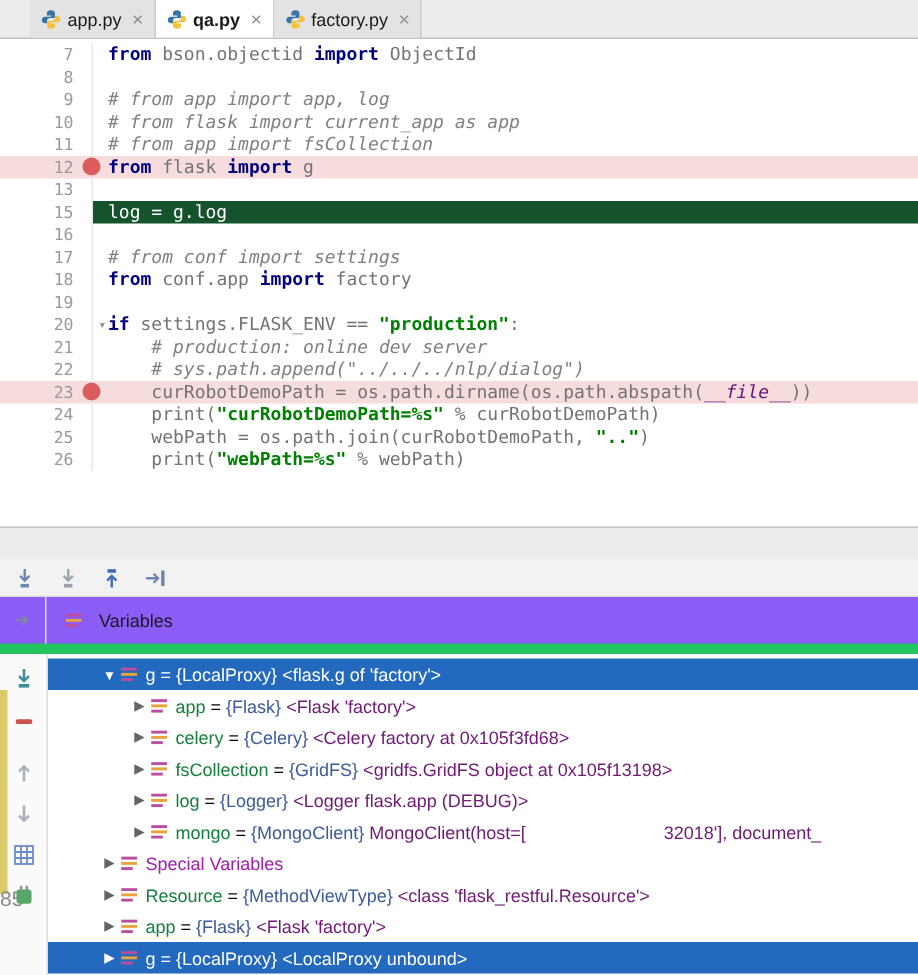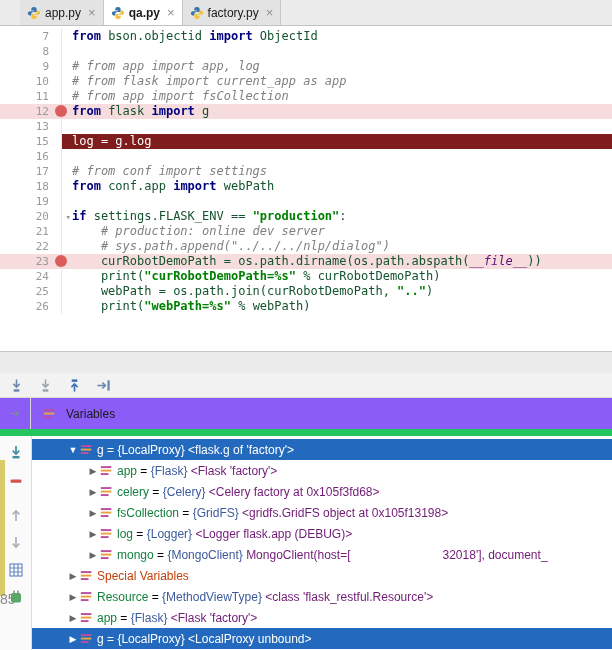--- a/index.html
+++ b/index.html
@@ -20,28 +20,28 @@
   .editor{height:325px;box-sizing:border-box;padding-top:3px;background:#fff;
           font-family:"DejaVu Sans Mono",monospace;font-size:12px;line-height:15px;}
   .line{display:flex;height:15px;white-space:pre;}
   .gutter{flex:none;width:62px;position:relative;text-align:right;padding-right:12px;
           box-sizing:border-box;color:#9A9A9A;font-size:11px;border-right:1px solid #E8E8E8;}
   .bpdot{position:absolute;right:-6px;top:1px;width:12px;height:12px;border-radius:50%;
          background:#DB5C5C;}
   .fold{position:absolute;right:-10px;top:1px;color:#999;font-size:9px;}
   .code{flex:1;padding-left:10px;}
   .line.bp-line{background:#F6DCDC;}
-  .line.exec .code{background:#7f1d1d;}
+  .line.exec .code{background:#14532d;}
   .line.exec .code span{color:#fff !important;}
   .kw{color:#000080;font-weight:bold;}
   .cm{color:#808080;font-style:italic;}
   .st{color:#008000;font-weight:bold;}
   .du{color:#660E7A;font-style:italic;}
   .hint{color:#8C8C8C;font-style:italic;}
-  .pl{color:#14532d;}
+  .pl{color:#737373;}
 
   
   .gapband{height:21px;background:#ECECEC;border-top:1px solid #C6C6C6;}
   .dbg-icons{height:24px;background:#F2F2F2;border-bottom:1px solid #DBDBDB;
              display:flex;align-items:center;gap:12px;padding-left:8px;}
   .dicon{width:17px;height:17px;display:flex;align-items:center;justify-content:center;}
   .panel-tabs{height:31px;background:#8b5cf6;border-bottom:7px solid #22c55e;
               display:flex;align-items:center;}
   .frames-arrow{width:30px;height:100%;display:flex;align-items:center;
                 justify-content:center;border-right:1px solid #D8D8D8;}
@@ -57,21 +57,21 @@
   .crop-num{position:absolute;left:0;top:155px;font-size:14px;color:#8A8A8A;}
   .vtree{flex:1;background:#fff;padding-top:3px;overflow:hidden;}
   .trow{height:21px;display:flex;align-items:center;font-size:12px;white-space:pre;color:#000;}
   .trow.sel{background:#2369BD;}
   .trow.sel span{color:#fff !important;}
   .arr{width:14px;flex:none;font-size:9px;color:#656565;text-align:center;}
   .vic{width:17px;flex:none;display:flex;align-items:center;}
   .vname{color:#15803d;}
   .vtype{color:#3C5A9C;}
   .vval{color:#701a75;}
-  .vspecial{color:#c2410c;text-align:right;}
+  .vspecial{color:#a21caf;text-align:right;}
   .redact{display:inline-block;width:92px;height:13px;background:#fff;vertical-align:middle;}
 </style>
 </head>
 <body>
 
 <div class="tabbar" id="tabbar">
     <div class="tab">
       <span>
         <svg width="14" height="14" viewBox="0 0 16 16">
           <path d="M7.9 1C6 1 4.9 1.9 4.9 3.3V5h3.2v.9H3.4C2 5.9 1 7 1 8.4s1 2.5 2.4 2.5h1.5V9.1c0-1.3 1.1-2.3 2.4-2.3H11V3.3C11 1.9 9.8 1 7.9 1z" fill="#3874A5"></path>
@@ -107,21 +107,21 @@
     <div class="line"><div class="gutter"><span>7</span></div><div class="code"><span class="kw">from</span><span class="pl"> bson.objectid </span><span class="kw">import</span><span class="pl"> ObjectId</span></div></div>
     <div class="line"><div class="gutter"><span>8</span></div><div class="code"></div></div>
     <div class="line"><div class="gutter"><span>9</span></div><div class="code"><span class="cm"># from app import app, log</span></div></div>
     <div class="line"><div class="gutter"><span>10</span></div><div class="code"><span class="cm"># from flask import current_app as app</span></div></div>
     <div class="line"><div class="gutter"><span>11</span></div><div class="code"><span class="cm"># from app import fsCollection</span></div></div>
     <div class="line bp-line"><div class="gutter"><span>12</span><span class="bpdot"></span></div><div class="code"><span class="kw">from</span><span class="pl"> flask </span><span class="kw">import</span><span class="pl"> g</span></div></div>
     <div class="line"><div class="gutter"><span>13</span></div><div class="code"></div></div>
     <div class="line exec"><div class="gutter"><span>15</span></div><div class="code"><span class="pl">log = g.log</span></div></div>
     <div class="line"><div class="gutter"><span>16</span></div><div class="code"></div></div>
     <div class="line"><div class="gutter"><span>17</span></div><div class="code"><span class="cm"># from conf import settings</span></div></div>
-    <div class="line"><div class="gutter"><span>18</span></div><div class="code"><span class="kw">from</span><span class="pl"> conf.app </span><span class="kw">import</span><span class="pl"> webPath</span></div></div>
+    <div class="line"><div class="gutter"><span>18</span></div><div class="code"><span class="kw">from</span><span class="pl"> conf.app </span><span class="kw">import</span><span class="pl"> factory</span></div></div>
     <div class="line"><div class="gutter"><span>19</span></div><div class="code"></div></div>
     <div class="line"><div class="gutter"><span>20</span><span class="fold">▾</span></div><div class="code"><span class="kw">if</span><span class="pl"> settings.FLASK_ENV == </span><span class="st">"production"</span><span class="pl">:</span></div></div>
     <div class="line"><div class="gutter"><span>21</span></div><div class="code"><span class="cm">    # production: online dev server</span></div></div>
     <div class="line"><div class="gutter"><span>22</span></div><div class="code"><span class="cm">    # sys.path.append("../../../nlp/dialog")</span></div></div>
     <div class="line bp-line"><div class="gutter"><span>23</span><span class="bpdot"></span></div><div class="code"><span class="pl">    curRobotDemoPath = os.path.dirname(os.path.abspath(</span><span class="du">__file__</span><span class="pl">))</span></div></div>
     <div class="line"><div class="gutter"><span>24</span></div><div class="code"><span class="pl">    print(</span><span class="st">"curRobotDemoPath=%s"</span><span class="pl"> % curRobotDemoPath)</span></div></div>
     <div class="line"><div class="gutter"><span>25</span></div><div class="code"><span class="pl">    webPath = os.path.join(curRobotDemoPath, </span><span class="st">".."</span><span class="pl">)</span></div></div>
     <div class="line"><div class="gutter"><span>26</span></div><div class="code"><span class="pl">    print(</span><span class="st">"webPath=%s"</span><span class="pl"> % webPath)</span></div></div>
   </div>
 

